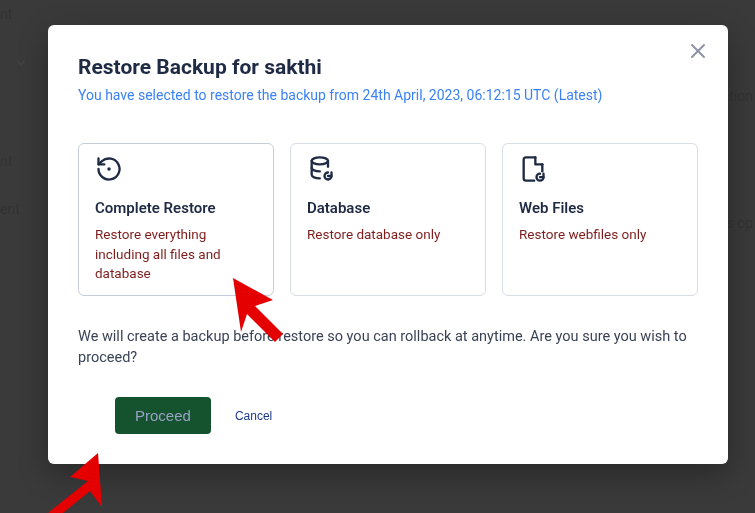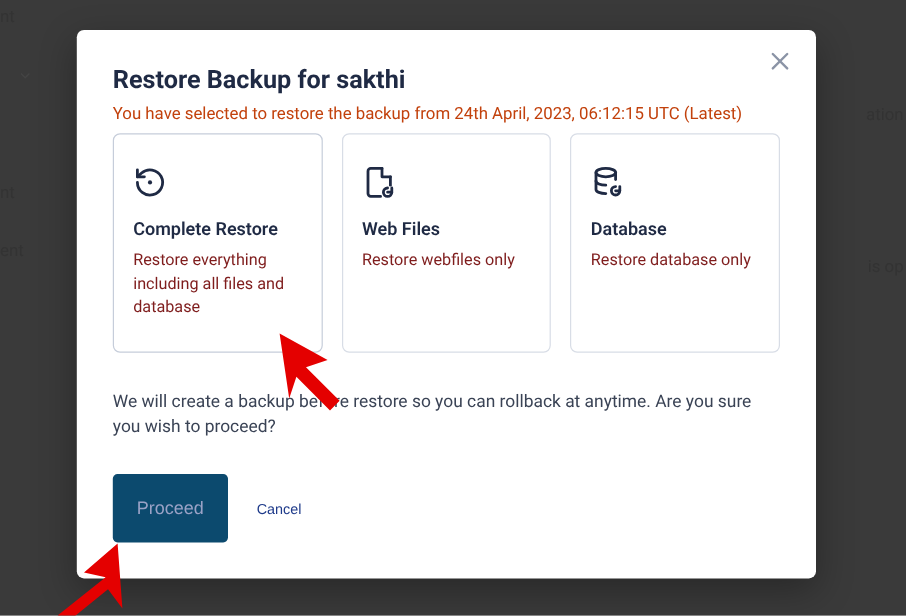--- a/index.html
+++ b/index.html
@@ -20,22 +20,22 @@
     position: absolute;
     inset: 0;
     background: rgba(0,0,0,0);
     display: flex;
     align-items: center;
     justify-content: center;
   }
   .modal {
     position: absolute;
     top: 25px;
-    left: 64px;
-    width: 616px;
+    left: 48px;
+    width: 680px;
     background: #fff;
     border-radius: 6px;
     padding: 30px;
     box-shadow: 0 10px 30px rgba(0,0,0,0.3);
   }
   .close-btn {
     position: absolute;
     top: 14px;
     right: 18px;
     width: 24px;
@@ -45,33 +45,33 @@
   }
   .close-btn svg { width: 100%; height: 100%; }
   .modal-title {
     font-size: 21px;
     font-weight: 700;
     color: #1f2a44;
     margin-bottom: 8px;
   }
   .modal-subtitle {
     font-size: 14px;
-    color: #c2410c;
-    margin-bottom: 8px;
+    color: #3b82f6;
+    margin-bottom: 40px;
   }
   .options {
     display: flex;
     gap: 16px;
     margin-bottom: 30px;
   }
   .option-card {
     flex: 1;
     border: 1px solid #d8dde6;
     border-radius: 6px;
-    padding: 26px 16px;
+    padding: 11px 16px;
     cursor: pointer;
     min-height: 150px;
   }
   .option-card.selected {
     border: 1px solid #c6cdda;
   }
   .option-icon {
     width: 28px;
     height: 28px;
     margin-bottom: 16px;
@@ -94,27 +94,28 @@
     color: #3a4355;
     line-height: 1.5;
     margin-bottom: 28px;
   }
   .actions {
     display: flex;
     align-items: center;
     gap: 24px;
   }
   .btn-proceed {
-    background: #0c4a6e;
+    background: #14532d;
     color: #9aa2c6;
     border: none;
     border-radius: 4px;
-    padding: 20px 20px;
+    padding: 10px 20px;
     font-size: 15px;
     cursor: pointer;
+    margin-left: 37px;
   }
   .btn-cancel {
     background: none;
     border: none;
     color: #1e3a8a;
     font-size: 12px;
     cursor: pointer;
   }
   .arrow {
     position: absolute;
@@ -154,51 +155,51 @@
       <div class="option-card selected">
         <div class="option-icon">
           <svg viewBox="0 0 24 24" fill="none" stroke="currentColor" stroke-width="2" stroke-linecap="round" stroke-linejoin="round">
             <path d="M3 12a9 9 0 1 0 3-6.7L3 8"></path>
             <polyline points="3 3 3 8 8 8"></polyline>
             <circle cx="12" cy="12" r="1.5" fill="currentColor" stroke="none"></circle>
           </svg>
         </div>
         <div class="option-title">Complete Restore</div>
         <div class="option-desc">Restore everything including all files and database</div>
-      </div>
-
-      <div class="option-card">
-        <div class="option-icon">
-          <svg viewBox="0 0 24 24" fill="none" stroke="currentColor" stroke-width="2" stroke-linecap="round" stroke-linejoin="round">
-            <path d="M14 2H6a2 2 0 0 0-2 2v16a2 2 0 0 0 2 2h7"></path>
-            <polyline points="14 2 14 8 20 8"></polyline>
-            <path d="M20 8v6"></path>
-            <path d="M21 19a3 3 0 1 1-3-3"></path>
-            <polyline points="21 16 21 19 18 19"></polyline>
-          </svg>
-        </div>
-        <div class="option-title">Web Files</div>
-        <div class="option-desc">Restore webfiles only</div>
       </div>
 
       <div class="option-card">
         <div class="option-icon">
           <svg viewBox="0 0 24 24" fill="none" stroke="currentColor" stroke-width="2" stroke-linecap="round" stroke-linejoin="round">
             <ellipse cx="11" cy="5" rx="7" ry="3"></ellipse>
             <path d="M4 5v6c0 1.66 3.13 3 7 3"></path>
             <path d="M18 5v5"></path>
             <path d="M4 11v6c0 1.66 3.13 3 7 3"></path>
             <path d="M21 18a3 3 0 1 1-3-3"></path>
             <polyline points="21 15 21 18 18 18"></polyline>
           </svg>
         </div>
         <div class="option-title">Database</div>
         <div class="option-desc">Restore database only</div>
       </div>
 
+      <div class="option-card">
+        <div class="option-icon">
+          <svg viewBox="0 0 24 24" fill="none" stroke="currentColor" stroke-width="2" stroke-linecap="round" stroke-linejoin="round">
+            <path d="M14 2H6a2 2 0 0 0-2 2v16a2 2 0 0 0 2 2h7"></path>
+            <polyline points="14 2 14 8 20 8"></polyline>
+            <path d="M20 8v6"></path>
+            <path d="M21 19a3 3 0 1 1-3-3"></path>
+            <polyline points="21 16 21 19 18 19"></polyline>
+          </svg>
+        </div>
+        <div class="option-title">Web Files</div>
+        <div class="option-desc">Restore webfiles only</div>
+      </div>
+
     </div>
 
     <p class="confirm-text">We will create a backup before restore so you can rollback at anytime. Are you sure you wish to proceed?</p>
 
     <div class="actions">
       <button class="btn-proceed">Proceed</button>
       <button class="btn-cancel">Cancel</button>
     </div>
 
   </div>

